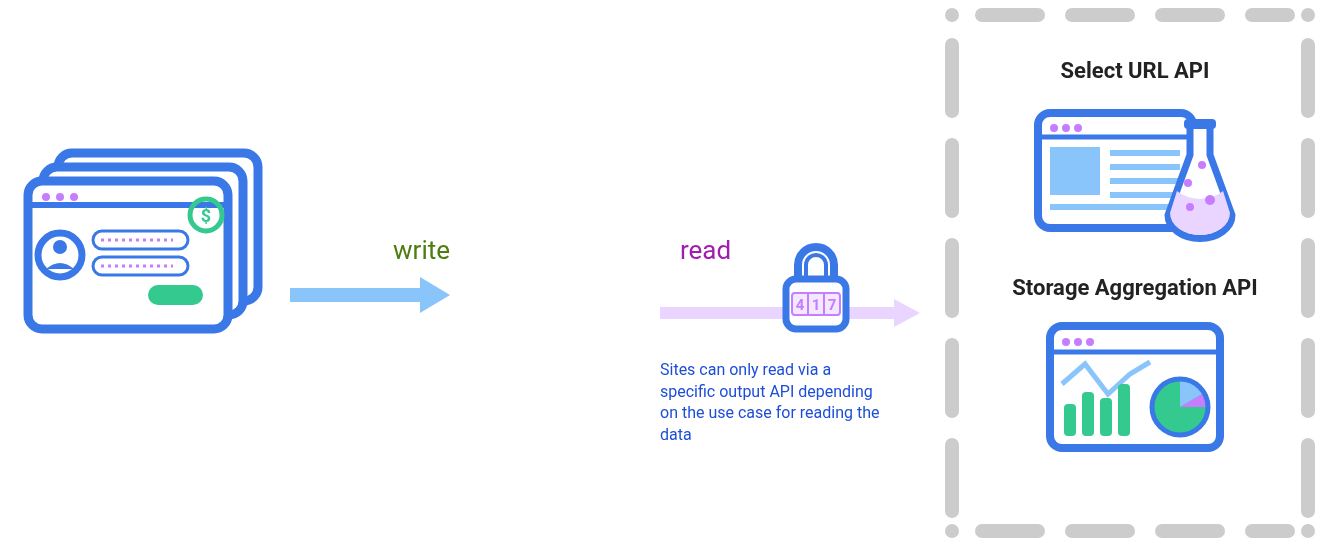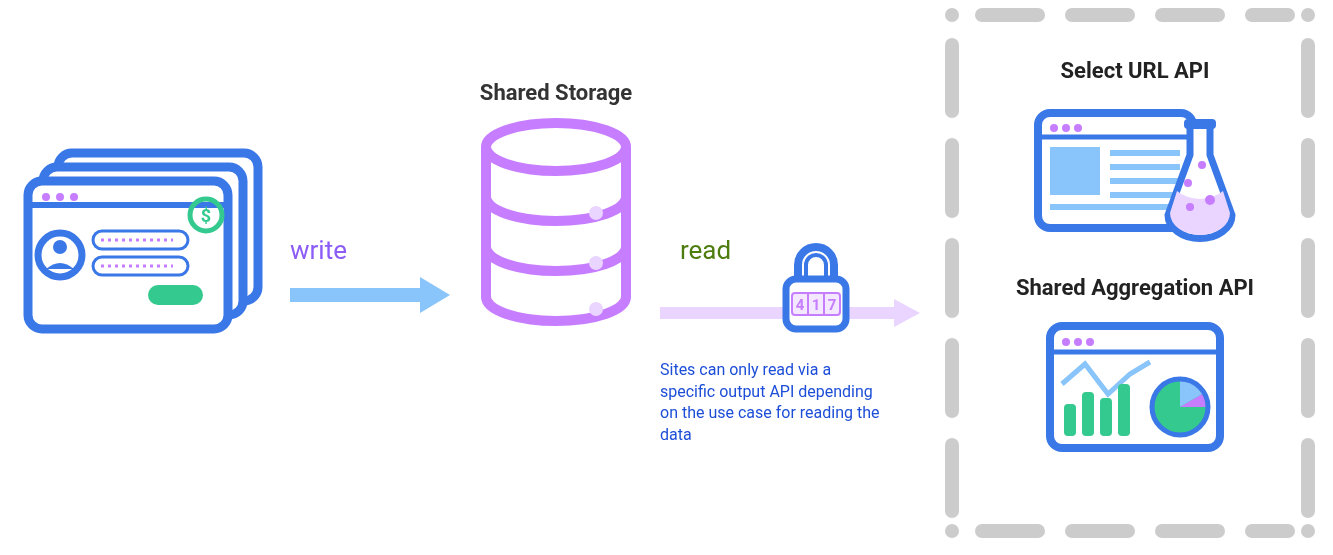--- a/index.html
+++ b/index.html
@@ -17,32 +17,32 @@
       height: 100%;
     }
     .node { position: absolute; }
     
     
     .browser-stack { left: 18px; top: 145px; width: 255px; height: 200px; }
     .browser-stack svg { width: 100%; height: 100%; }
     
     
     .arrow-write { left: 290px; top: 235px; width: 160px; }
-    .arrow-write .label { font-size: 26px; color: #8b5cf6; margin-bottom: 12px; text-align: left; }
+    .arrow-write .label { font-size: 26px; color: #4d7c0f; margin-bottom: 12px; text-align: right; }
     .arrow-write svg { width: 160px; height: 36px; }
     .arrow-write .desc { font-size: 16px; color: #333; line-height: 1.35; margin-top: 8px; }
     
     
     .storage { left: 466px; top: 80px; width: 180px; }
     .storage .title { font-size: 22px; font-weight: 700; color: #333; text-align: center; margin-bottom: 12px; white-space: nowrap; }
     .storage svg { width: 160px; height: 210px; display: block; margin: 0 auto; }
     
     
     .arrow-read { left: 660px; top: 235px; width: 260px; }
-    .arrow-read .label { font-size: 26px; color: #4d7c0f; margin-bottom: 8px; text-align: left; padding-left: 20px; }
+    .arrow-read .label { font-size: 26px; color: #a21caf; margin-bottom: 8px; text-align: left; padding-left: 20px; }
     .arrow-read .arrow-row { position: relative; height: 80px; }
     .arrow-read .arrow-row svg.arrow { position: absolute; left: 0; top: 26px; width: 260px; height: 28px; }
     .arrow-read .arrow-row svg.lock { position: absolute; left: 120px; top: -32px; width: 72px; height: 94px; }
     .arrow-read .desc { font-size: 16px; color: #1d4ed8; line-height: 1.35; margin-top: 6px; max-width: 220px; }
     
     
     .output-box { left: 945px; top: 8px; width: 370px; height: 530px; }
     .output-box .border { position: absolute; inset: 0; }
     .output-box .content { position: absolute; left: 30px; right: 20px; top: 50px; display: flex; flex-direction: column; gap: 30px; }
     .api-item .title { font-size: 22px; font-weight: 700; color: #222; text-align: center; margin-bottom: 12px; }
@@ -89,32 +89,20 @@
   </div>
 
   <div class="node arrow-write">
     <div class="label">write</div>
     <svg viewBox="0 0 160 36">
       <rect x="0" y="11" width="130" height="14" fill="#89c4fa"></rect>
       <polygon points="130,0 160,18 130,36" fill="#89c4fa"></polygon>
     </svg>
   </div>
 
-  <div class="node storage">
-    <div class="title">Shared Storage</div>
-    <svg viewBox="0 0 160 210">
-      <ellipse cx="80" cy="30" rx="70" ry="24" fill="none" stroke="#c77dff" stroke-width="10"></ellipse>
-      <path d="M 10 30 L 10 180 A 70 24 0 0 0 150 180 L 150 30" fill="none" stroke="#c77dff" stroke-width="10"></path>
-      <path d="M 10 80 A 70 24 0 0 0 150 80" fill="none" stroke="#c77dff" stroke-width="10"></path>
-      <path d="M 10 130 A 70 24 0 0 0 150 130" fill="none" stroke="#c77dff" stroke-width="10"></path>
-      <circle cx="120" cy="96" r="7" fill="#e9d5ff"></circle>
-      <circle cx="120" cy="146" r="7" fill="#e9d5ff"></circle>
-      <circle cx="120" cy="192" r="7" fill="#e9d5ff"></circle>
-    </svg>
-  </div>
 
   <div class="node arrow-read">
     <div class="label">read</div>
     <div class="arrow-row">
       <svg class="arrow" viewBox="0 0 260 28">
         <rect x="0" y="8" width="234" height="12" fill="#e9d5ff"></rect>
         <polygon points="234,0 260,14 234,28" fill="#e9d5ff"></polygon>
       </svg>
       <svg class="lock" viewBox="0 0 72 94">
 
@@ -183,21 +171,21 @@
           <path d="M 160 30 L 160 60 L 138 120 A 30 22 0 0 0 202 120 L 180 60 L 180 30 Z" fill="#fff" stroke="#3b78e7" stroke-width="7"></path>
           <rect x="154" y="24" width="32" height="10" rx="4" fill="#3b78e7"></rect>
           <path d="M 147 96 A 30 22 0 0 0 193 96 L 200 118 A 30 22 0 0 1 140 118 Z" fill="#e9d5ff"></path>
           <circle cx="172" cy="70" r="4" fill="#c77dff"></circle>
           <circle cx="158" cy="88" r="4" fill="#c77dff"></circle>
           <circle cx="180" cy="105" r="5" fill="#c77dff"></circle>
           <circle cx="160" cy="112" r="4" fill="#c77dff"></circle>
         </svg>
       </div>
       <div class="api-item">
-        <div class="title">Shared Aggregation API</div>
+        <div class="title">Storage Aggregation API</div>
         <svg viewBox="0 0 210 150">
           <rect x="20" y="14" width="170" height="122" rx="12" fill="#fff" stroke="#3b78e7" stroke-width="8"></rect>
           <circle cx="36" cy="30" r="4" fill="#c77dff"></circle>
           <circle cx="48" cy="30" r="4" fill="#c77dff"></circle>
           <circle cx="60" cy="30" r="4" fill="#c77dff"></circle>
           <line x1="20" y1="40" x2="190" y2="40" stroke="#3b78e7" stroke-width="5"></line>
 
           <polyline points="32,72 55,52 78,82 100,62 120,50" fill="none" stroke="#89c4fa" stroke-width="5"></polyline>
 
           <rect x="34" y="92" width="12" height="32" rx="4" fill="#34c98e"></rect>

